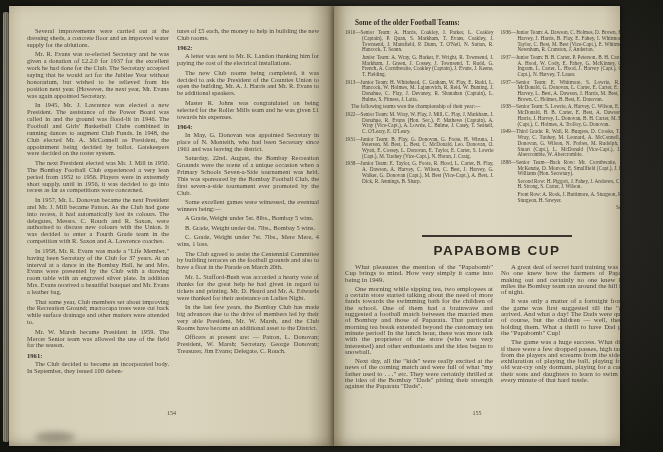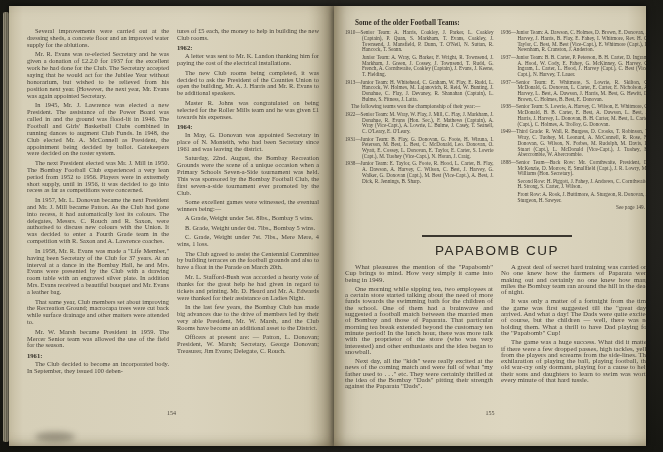--- a/index.html
+++ b/index.html
@@ -7,40 +7,40 @@
     background:radial-gradient(ellipse at 52% 45%, #3a3932 0%, #262521 55%, #14140f 100%);
     font-family:"Liberation Serif","DejaVu Serif",serif;}
   .edge-stack{position:absolute;left:3px;top:12px;bottom:10px;width:6px;
     background:repeating-linear-gradient(90deg,#b9b198 0 1px,#8f8870 1px 2px);opacity:.8;border-radius:2px;}
   .page{position:absolute;top:6px;height:440px;overflow:hidden;color:#46413a;}
   .page-left{left:9px;width:325px;
     background:linear-gradient(90deg,#c6bda2 0,#d6cfb8 14px,#dad3bd 55%,#d3cbb2 92%,#bdb499 100%);
     box-shadow:0 0 7px rgba(0,0,0,.65), inset -16px 0 20px -10px rgba(73,60,36,.55), inset 0 -8px 12px -8px rgba(73,60,36,.4);}
   .page-right{left:334px;width:286px;
     background:linear-gradient(90deg,#bfb699 0,#d5ceb7 12px,#ddd6c0 55%,#d6cfb8 94%,#c2b99e 100%);
-    box-shadow:0 0 7px rgba(0,0,0,.65), inset 14px 0 20px -10px rgba(73,60,36,.5), inset 0 -8px 12px -8px rgba(73,60,36,.4);padding-left:26px;}
+    box-shadow:0 0 7px rgba(0,0,0,.65), inset 14px 0 20px -10px rgba(73,60,36,.5), inset 0 -8px 12px -8px rgba(73,60,36,.4);}
 
   
   .lp-cols{position:absolute;left:18px;top:22px;width:292px;height:378px;display:flex;gap:8px;overflow:hidden;}
   .col{width:142px;overflow:hidden;}
   .bp{margin:0 0 2.5px 0;font-size:6.4px;line-height:6.9px;text-align:justify;text-indent:8px;}
   .yh{margin:2px 0 2px 0;font-size:6.6px;font-weight:bold;color:#332f27;}
 
   
   .rp-content{position:absolute;left:11px;top:13px;width:304px;}
   .teams-heading{margin:0 0 3px 10px;font-size:7.2px;font-weight:600;color:#332f27;}
   .teams{height:198px;overflow:hidden;display:flex;gap:7px;}
   .tcol{width:150px;overflow:hidden;}
   .te{margin:0 0 1.6px 0;font-size:5.2px;line-height:5.8px;text-align:justify;padding-left:17px;text-indent:-17px;}
   .te.cont{text-indent:0;}
   .tnote{margin:1px 0 1.6px 0;font-size:5.4px;line-height:5.8px;text-indent:6px;}
   .see{margin:0;font-size:5.2px;line-height:5.8px;text-align:right;padding-right:4px;}
   .rule{width:150px;height:2px;background:#3b372f;margin:7px auto 6px auto;}
   .papa-h{margin:0 0 6px 0;text-align:center;font-family:"Liberation Sans","DejaVu Sans",sans-serif;
-    font-weight:normal;font-size:13.5px;letter-spacing:1.5px;color:#2d2a24;}
+    font-weight:bold;font-size:13.5px;letter-spacing:1.5px;color:#2d2a24;}
   .papa-cols{height:148px;overflow:hidden;display:flex;gap:8px;}
   .pcol{width:148px;overflow:hidden;}
   .pp{margin:0 0 3px 0;font-size:6.8px;line-height:6.3px;text-align:justify;text-indent:10px;}
 
   .pageno{position:absolute;left:0;right:0;bottom:30px;text-align:center;font-size:6px;color:#4a453d;}
   .blot{position:absolute;left:26px;bottom:4px;width:40px;height:10px;background:rgba(40,34,22,.35);filter:blur(3px);border-radius:50%;}
 </style>
 </head>
 <body>
 

